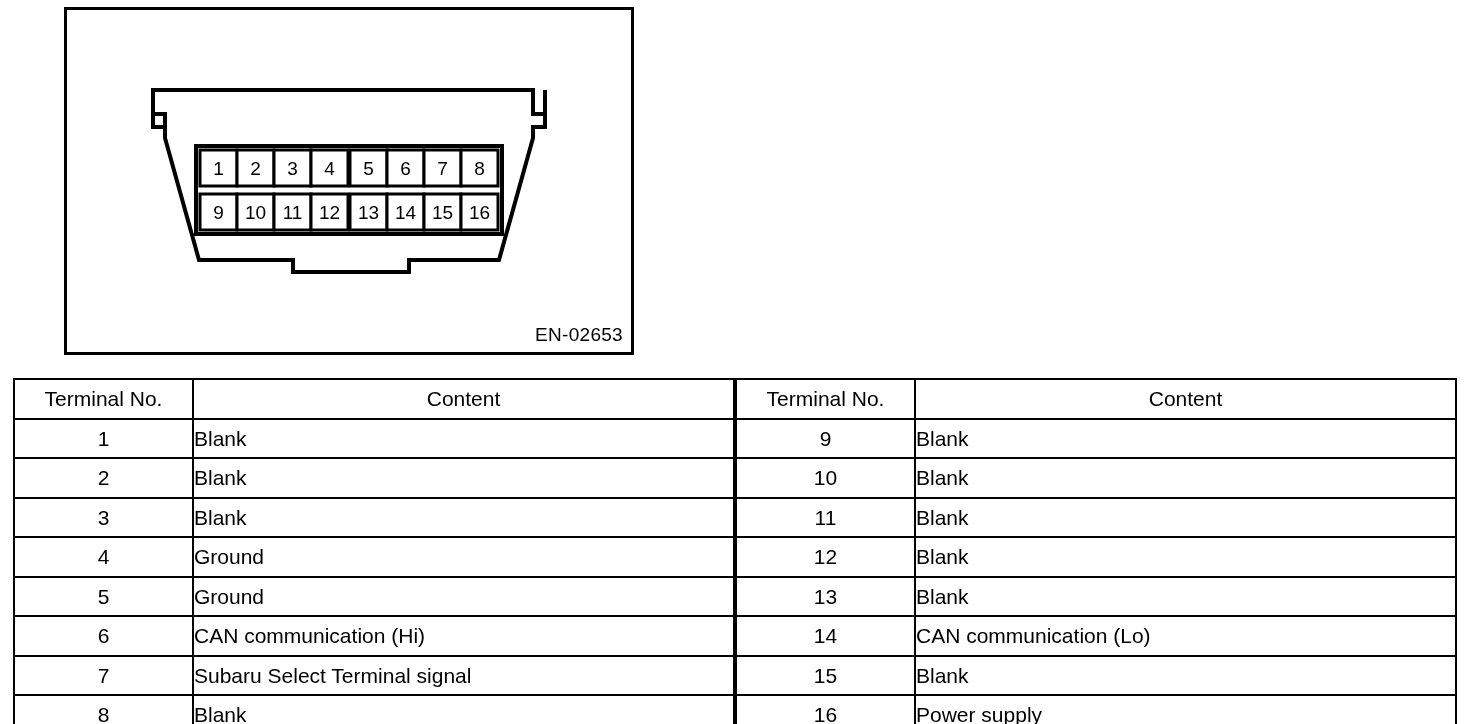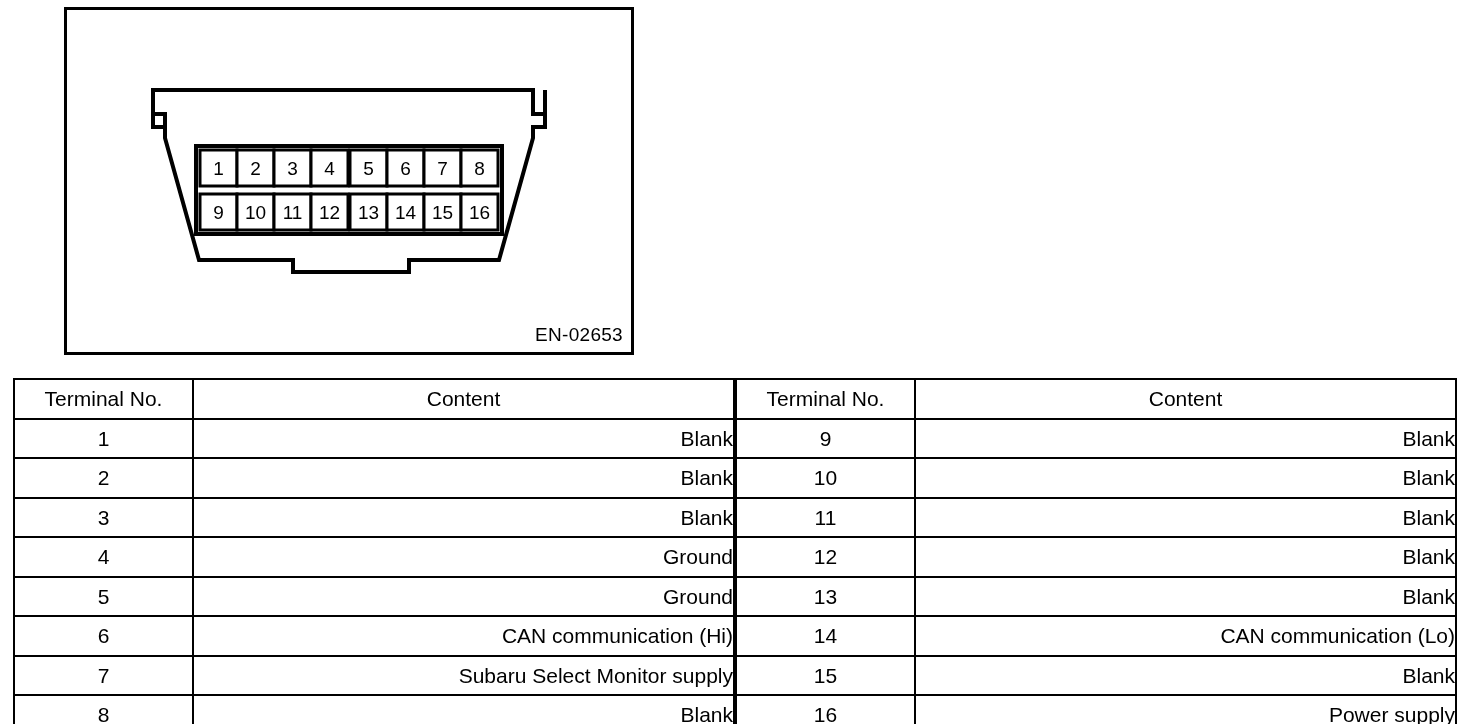--- a/index.html
+++ b/index.html
@@ -89,21 +89,21 @@
   table.pinout col.c-content { width: 541px; }
 
   th.term-head,
   td.term-cell {
     text-align: center;
   }
   th.content-head {
     text-align: center;
   }
   td.content-cell {
-    text-align: right;
+    text-align: left;
     padding-left: 10px;
   }
 </style>
 </head>
 <body>
 
 <div id="figure-panel">
 
   <svg id="connector-svg" viewBox="0 0 570 348">
 
@@ -208,21 +208,21 @@
       <tr>
         <td class="term-cell">5</td>
         <td class="content-cell">Ground</td>
       </tr>
       <tr>
         <td class="term-cell">6</td>
         <td class="content-cell">CAN communication (Hi)</td>
       </tr>
       <tr>
         <td class="term-cell">7</td>
-        <td class="content-cell">Subaru Select Monitor supply</td>
+        <td class="content-cell">Subaru Select Terminal signal</td>
       </tr>
       <tr>
         <td class="term-cell">8</td>
         <td class="content-cell">Blank</td>
       </tr>
     </tbody>
   </table>
 
   <table class="pinout">
     <colgroup>

